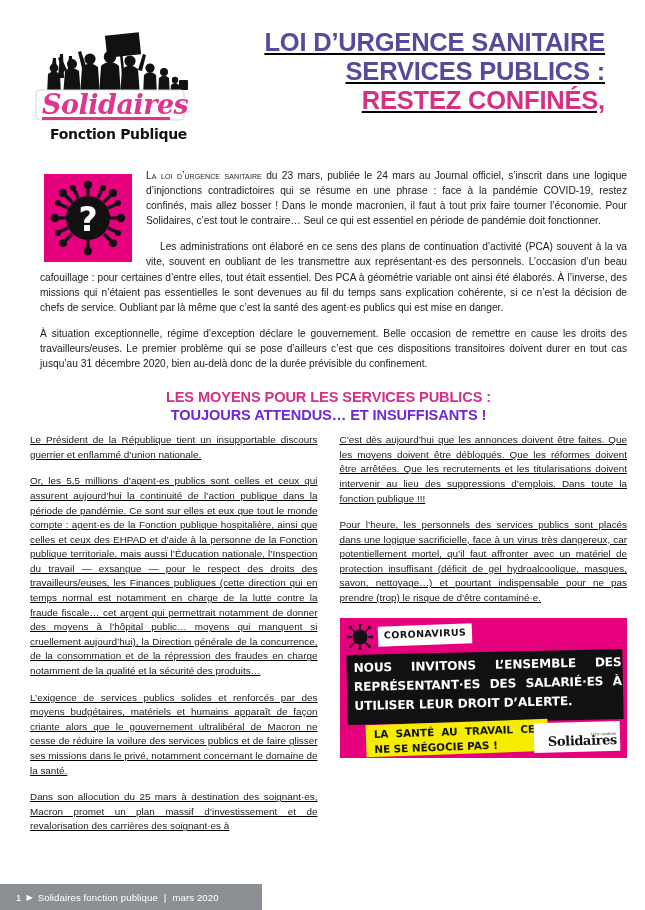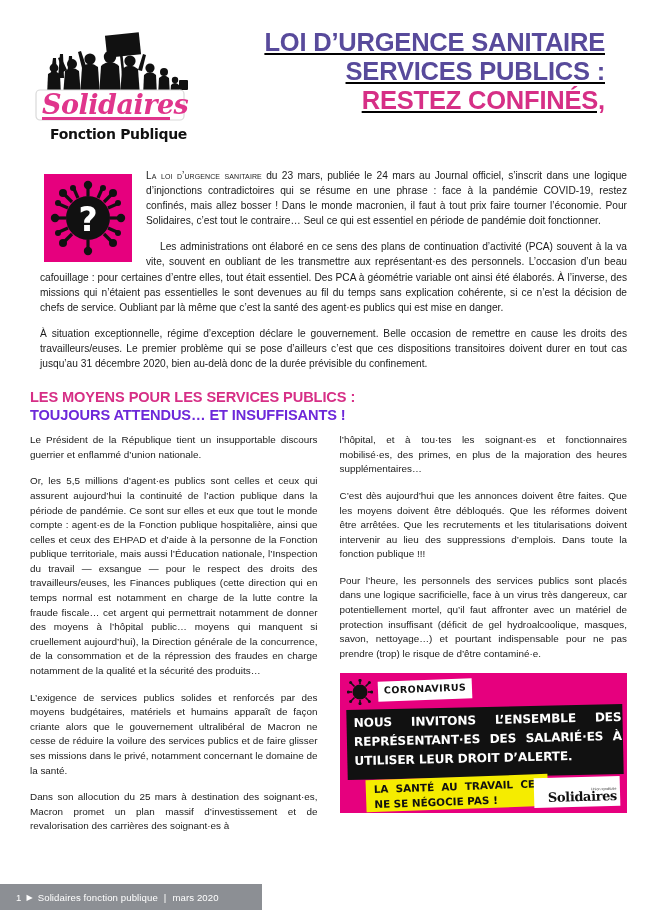--- a/index.html
+++ b/index.html
@@ -64,29 +64,31 @@
   .intro p.p-indent{text-indent:14px;}
   .smallcaps{font-variant:small-caps;letter-spacing:0.1px;}
 
   
   .section-head{
     padding:6px 18px 9px 30px;
     font-weight:bold;
     font-size:14.6px;
     line-height:18px;
     letter-spacing:-0.1px;
+    text-align:center;
   }
   .sh-pink{color:#d62f86;}
   .sh-purple{color:#6d28d9;}
 
   
   .columns{
     display:flex;
     padding:0 18px 0 30px;
     gap:22px;
+    text-decoration:underline;
   }
   .col{
     flex:1 1 0;
     font-size:9.9px;
     line-height:14.6px;
     color:#1a1a1a;
     text-align:justify;
     min-width:0;
   }
   .col p{margin:0 0 12px 0;}
@@ -300,21 +302,20 @@
 <div class="columns">
 
   <div class="col">
     <p>Le Président de la République tient un insupportable discours guerrier et enflammé d’union nationale.</p>
     <p>Or, les 5,5 millions d’agent·es publics sont celles et ceux qui assurent aujourd’hui la continuité de l’action publique dans la période de pandémie. Ce sont sur elles et eux que tout le monde compte : agent·es de la Fonction publique hospitalière, ainsi que celles et ceux des EHPAD et d’aide à la personne de la Fonction publique territoriale, mais aussi l’Éducation nationale, l’Inspection du travail — exsangue — pour le respect des droits des travailleurs/euses, les Finances publiques (cette direction qui en temps normal est notamment en charge de la lutte contre la fraude fiscale… cet argent qui permettrait notamment de donner des moyens à l’hôpital public… moyens qui manquent si cruellement aujourd’hui), la Direction générale de la concurrence, de la consommation et de la répression des fraudes en charge notamment de la qualité et la sécurité des produits…</p>
     <p>L’exigence de services publics solides et renforcés par des moyens budgétaires, matériels et humains apparaît de façon criante alors que le gouvernement ultralibéral de Macron ne cesse de réduire la voilure des services publics et de faire glisser ses missions dans le privé, notamment concernant le domaine de la santé.</p>
     <p>Dans son allocution du 25 mars à destination des soignant·es, Macron promet un plan massif d’investissement et de revalorisation des carrières des soignant·es à</p>
   </div>
 
   <div class="col">
-    <p>l’hôpital, et à tou·tes les soignant·es et fonctionnaires mobilisé·es, des primes, en plus de la majoration des heures supplémentaires…</p>
     <p>C’est dès aujourd’hui que les annonces doivent être faites. Que les moyens doivent être débloqués. Que les réformes doivent être arrêtées. Que les recrutements et les titularisations doivent intervenir au lieu des suppressions d’emplois. Dans toute la fonction publique !!!</p>
     <p>Pour l’heure, les personnels des services publics sont placés dans une logique sacrificielle, face à un virus très dangereux, car potentiellement mortel, qu’il faut affronter avec un matériel de protection insuffisant (déficit de gel hydroalcoolique, masques, savon, nettoyage…) et pourtant indispensable pour ne pas prendre (trop) le risque de d’être contaminé·e.</p>
 
     <div class="poster">
       <svg class="poster-virus" viewBox="0 0 26 26">
         <g fill="#111111">
           <circle cx="13" cy="13" r="7.5"></circle>
           <g stroke="#111111" stroke-width="1.6">
             <line x1="13" y1="5" x2="13" y2="1"></line>
               <line x1="13" y1="21" x2="13" y2="25"></line>

